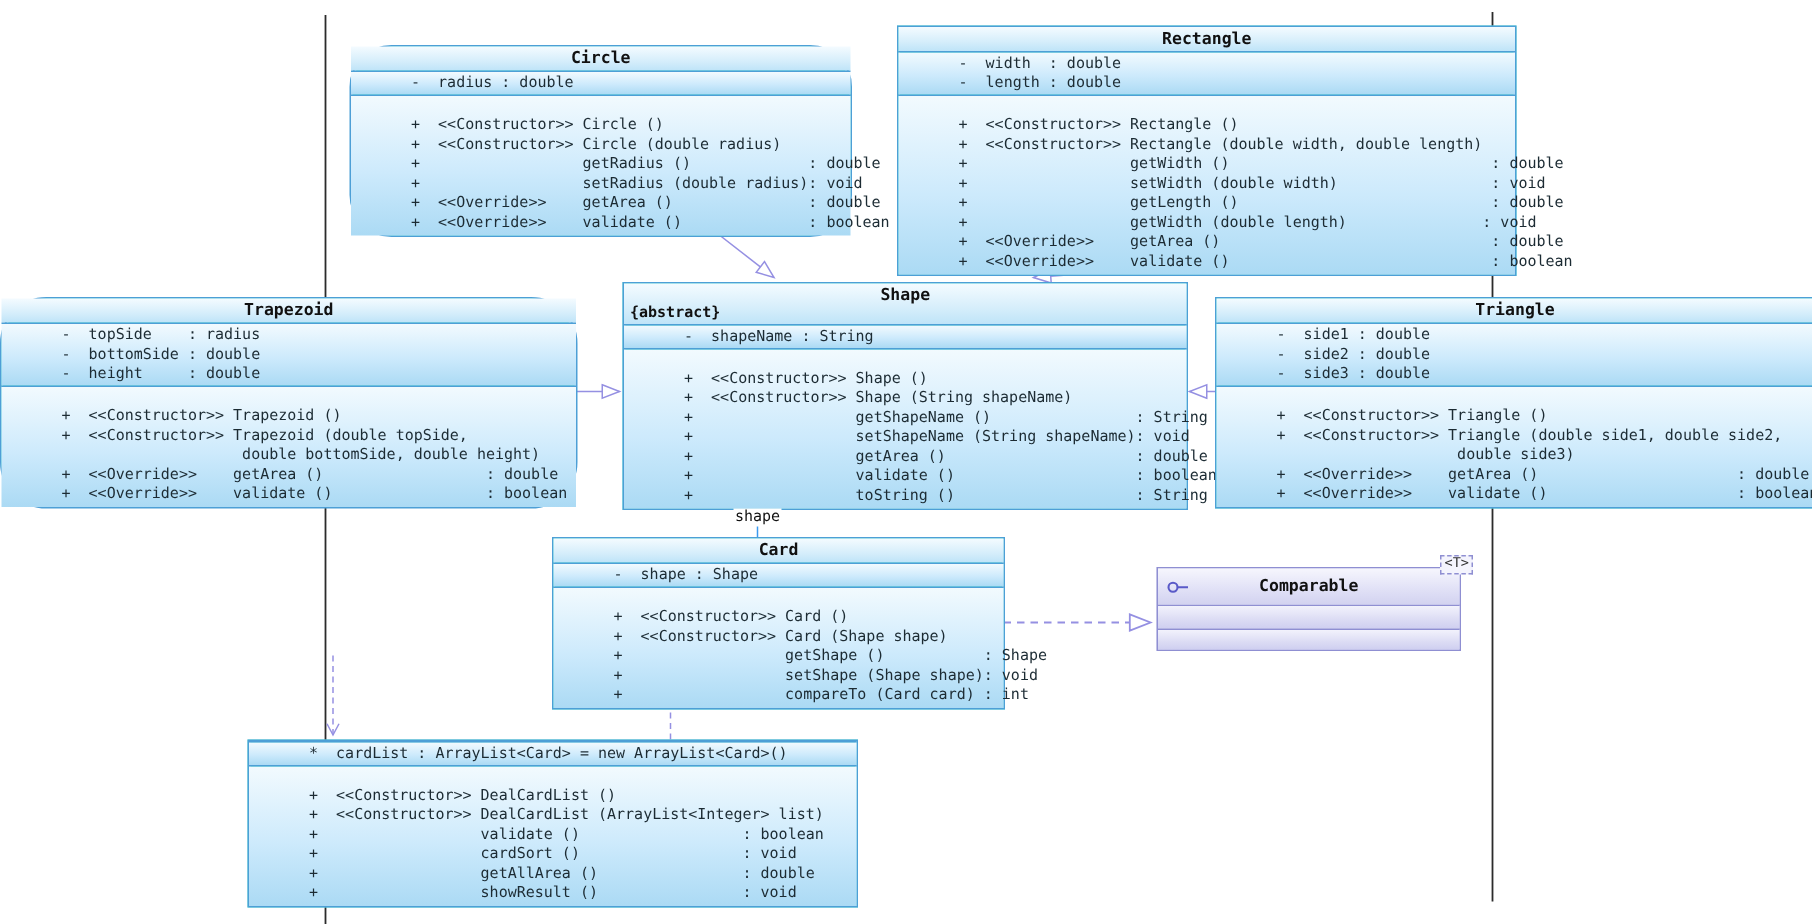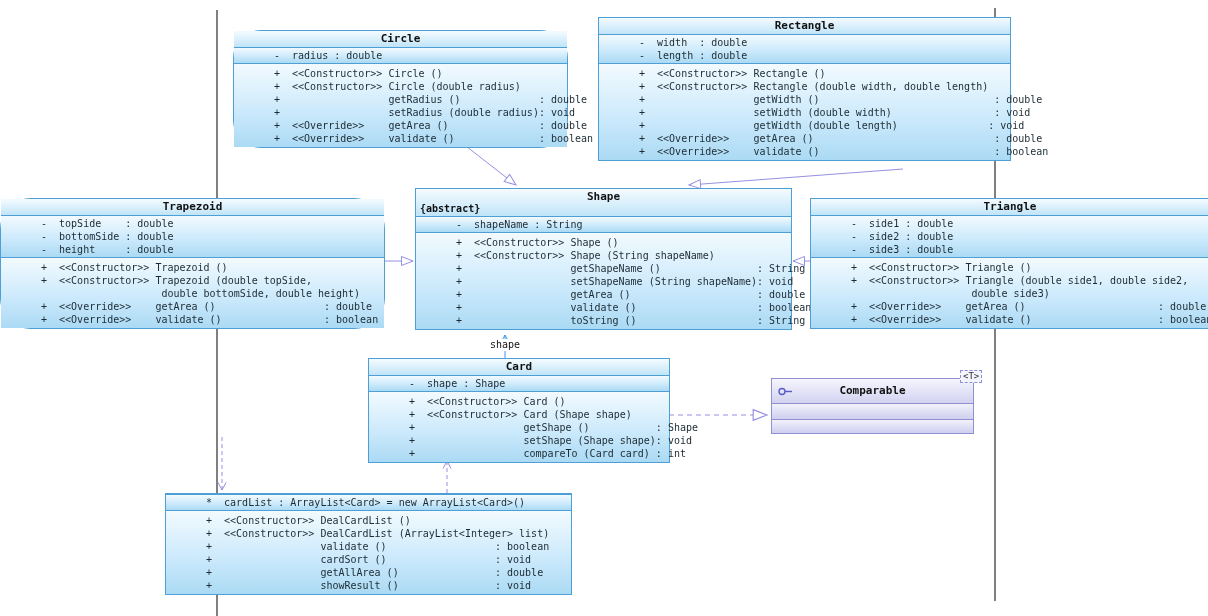--- a/index.html
+++ b/index.html
@@ -9,21 +9,21 @@
   .uml-class{position:absolute;z-index:2;border:1px solid #4d9fd6;box-shadow:0 0 0 1px #cfe9fa inset;
              background:#5eead4;font-size:10px;color:#1c2b33;}
   .compartment{border-top:1px solid #4d9fd6;
                background:linear-gradient(180deg,#f2fafe 0%,#cdeafc 55%,#abdaf4 100%);}
   .uml-class .title{border-top:none;text-align:center;font-weight:bold;font-size:11px;
                     padding:1px 4px 2px 4px;color:#111;
                     background:linear-gradient(180deg,#f4fbff 0%,#d6eefb 60%,#bfe4f8 100%);}
   .stereo{display:block;text-align:left;font-weight:bold;font-size:10px;padding-right:2px;}
   .line{white-space:pre;line-height:13px;padding:0 3px 0 5px;margin-left:35px;}
   .attrs{min-height:13px;padding:1px 0;}
-  .methods{min-height:13px;padding:3px 0 2px 0;}
+  .methods{min-height:13px;padding:13px 0 2px 0;}
   .iface{border:1px solid #8f8fd2;box-shadow:0 0 0 1px #e4e4f8 inset;background:#e7e7fa;}
   .iface .title{background:linear-gradient(180deg,#f6f6fd 0%,#e0e0f6 60%,#d2d2f0 100%);
                 position:relative;padding:5px 4px 6px 4px;}
   .iface .compartment{border-top:1px solid #8f8fd2;
                 background:linear-gradient(180deg,#f2f2fc 0%,#dcdcf4 60%,#cfcff0 100%);}
   .lollipop{position:absolute;left:6px;top:7px;}
   .tparam{position:absolute;z-index:3;border:1px dashed #8f8fd2;background:#f4f4fd;
           font-size:9px;line-height:11px;padding:0 2px;color:#333;}
   .assoc-label{position:absolute;z-index:3;font-size:10px;color:#111;background:#fff;
                line-height:12px;padding:0 1px;}
@@ -82,30 +82,31 @@
     <div class="title">Rectangle</div>
     <div class="compartment attrs">
       <div class="line">-  width  : double</div>
       <div class="line">-  length : double</div>
     </div>
     <div class="compartment methods">
       <div class="line">+  &lt;&lt;Constructor&gt;&gt; Rectangle ()</div>
       <div class="line">+  &lt;&lt;Constructor&gt;&gt; Rectangle (double width, double length)</div>
       <div class="line">+                  getWidth ()                             : double</div>
       <div class="line">+                  setWidth (double width)                 : void</div>
+      <div class="line">+                  getLength ()                            : double</div>
       <div class="line">+                  getWidth (double length)               : void</div>
       <div class="line">+  &lt;&lt;Override&gt;&gt;    getArea ()                              : double</div>
       <div class="line">+  &lt;&lt;Override&gt;&gt;    validate ()                             : boolean</div>
     </div>
   </div>
 
   <div class="uml-class" style="left:0px;top:198px;width:383px;border-radius:31px;">
     <div class="title">Trapezoid</div>
     <div class="compartment attrs">
-      <div class="line">-  topSide    : double</div>
+      <div class="line">-  topSide    : radius</div>
       <div class="line">-  bottomSide : double</div>
       <div class="line">-  height     : double</div>
     </div>
     <div class="compartment methods">
       <div class="line">+  &lt;&lt;Constructor&gt;&gt; Trapezoid ()</div>
       <div class="line">+  &lt;&lt;Constructor&gt;&gt; Trapezoid (double topSide,</div>
       <div class="line">                    double bottomSide, double height)</div>
       <div class="line">+  &lt;&lt;Override&gt;&gt;    getArea ()                  : double</div>
       <div class="line">+  &lt;&lt;Override&gt;&gt;    validate ()                 : boolean</div>
     </div>

